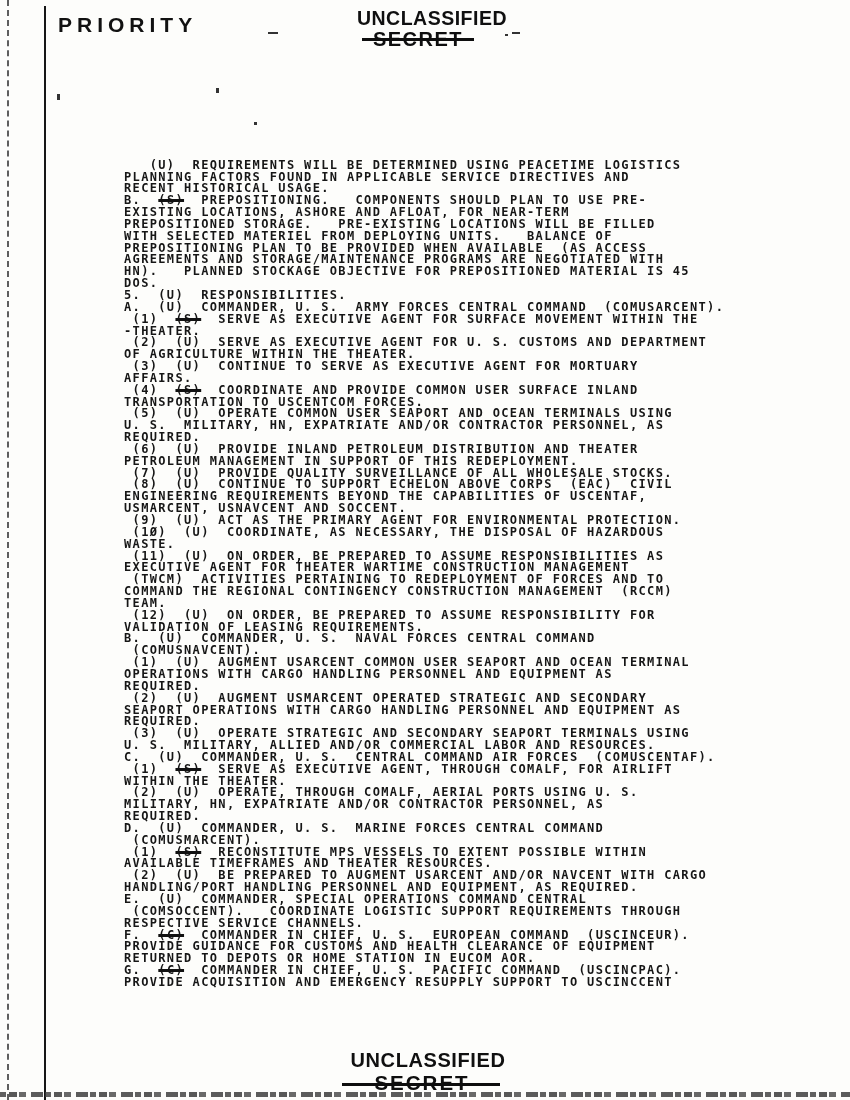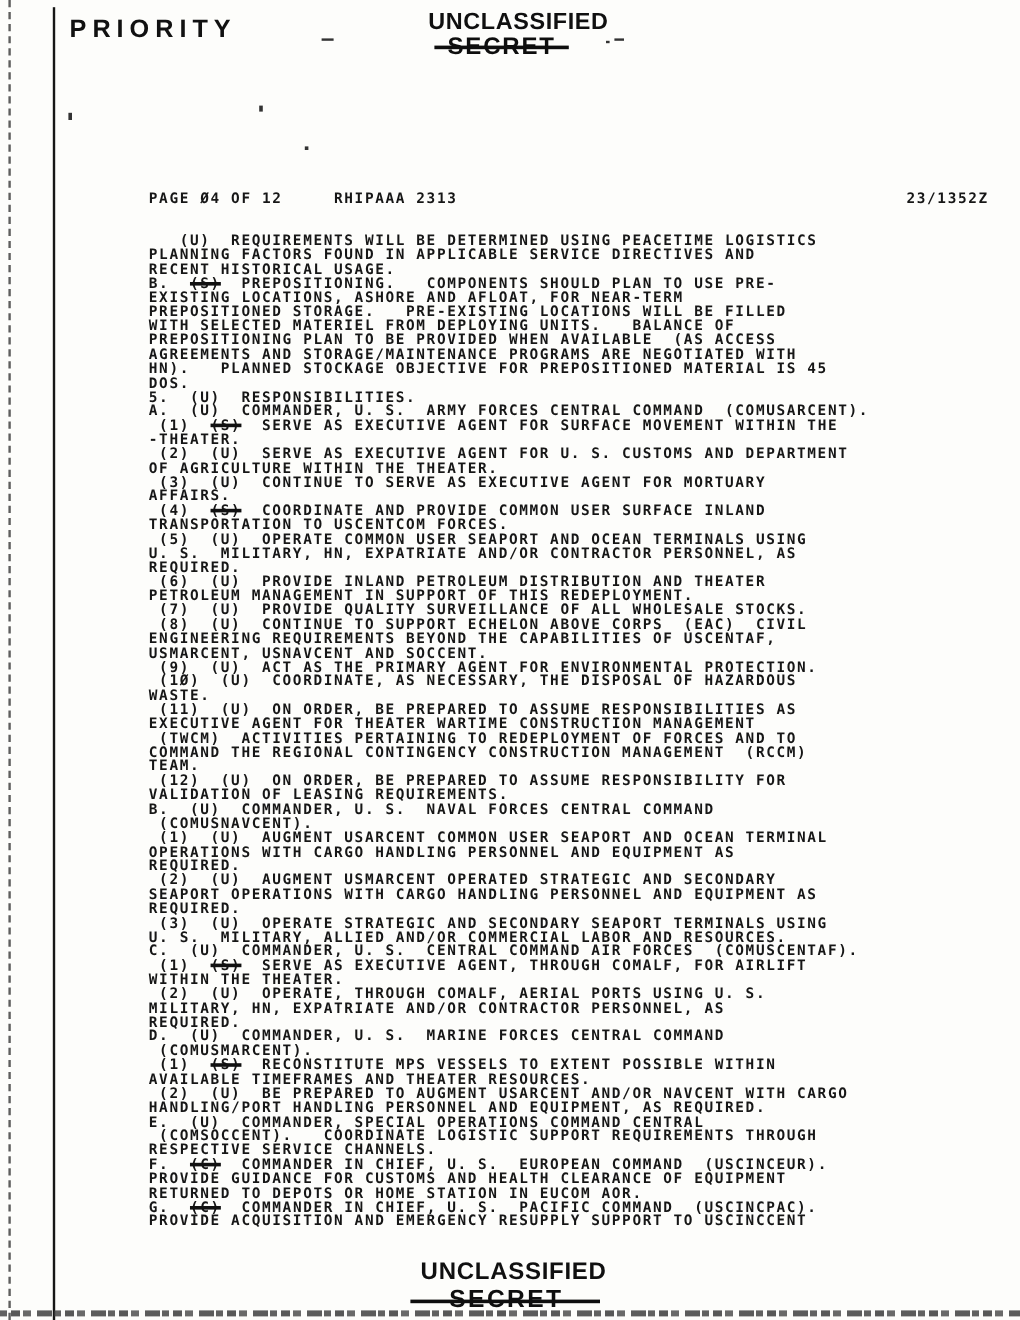--- a/index.html
+++ b/index.html
@@ -64,24 +64,20 @@
 
   <div class="topclass">
     <div class="unclass">UNCLASSIFIED</div>
     <div class="secretwrap strike">
       <span class="secret">SECRET</span>
     </div>
   </div>
 
 
   <div class="body-block">
-    <div class="pageline tline">
-      <span>PAGE Ø4 OF 12     RHIPAAA 2313</span>
-      <span>23/1352Z</span>
-    </div>
     <div id="lines"><div class="tline"><span>   (U)  REQUIREMENTS WILL BE DETERMINED USING PEACETIME LOGISTICS</span></div><div class="tline"><span>PLANNING FACTORS FOUND IN APPLICABLE SERVICE DIRECTIVES AND</span></div><div class="tline"><span>RECENT HISTORICAL USAGE.</span></div><div class="tline"><span>B.  </span><span class="redact">(S)</span><span>  PREPOSITIONING.   COMPONENTS SHOULD PLAN TO USE PRE-</span></div><div class="tline"><span>EXISTING LOCATIONS, ASHORE AND AFLOAT, FOR NEAR-TERM</span></div><div class="tline"><span>PREPOSITIONED STORAGE.   PRE-EXISTING LOCATIONS WILL BE FILLED</span></div><div class="tline"><span>WITH SELECTED MATERIEL FROM DEPLOYING UNITS.   BALANCE OF</span></div><div class="tline"><span>PREPOSITIONING PLAN TO BE PROVIDED WHEN AVAILABLE  (AS ACCESS</span></div><div class="tline"><span>AGREEMENTS AND STORAGE/MAINTENANCE PROGRAMS ARE NEGOTIATED WITH</span></div><div class="tline"><span>HN).   PLANNED STOCKAGE OBJECTIVE FOR PREPOSITIONED MATERIAL IS 45</span></div><div class="tline"><span>DOS.</span></div><div class="tline"><span>5.  (U)  RESPONSIBILITIES.</span></div><div class="tline"><span>A.  (U)  COMMANDER, U. S.  ARMY FORCES CENTRAL COMMAND  (COMUSARCENT).</span></div><div class="tline"><span> (1)  </span><span class="redact">(S)</span><span>  SERVE AS EXECUTIVE AGENT FOR SURFACE MOVEMENT WITHIN THE</span></div><div class="tline"><span>-THEATER.</span></div><div class="tline"><span> (2)  (U)  SERVE AS EXECUTIVE AGENT FOR U. S. CUSTOMS AND DEPARTMENT</span></div><div class="tline"><span>OF AGRICULTURE WITHIN THE THEATER.</span></div><div class="tline"><span> (3)  (U)  CONTINUE TO SERVE AS EXECUTIVE AGENT FOR MORTUARY</span></div><div class="tline"><span>AFFAIRS.</span></div><div class="tline"><span> (4)  </span><span class="redact">(S)</span><span>  COORDINATE AND PROVIDE COMMON USER SURFACE INLAND</span></div><div class="tline"><span>TRANSPORTATION TO USCENTCOM FORCES.</span></div><div class="tline"><span> (5)  (U)  OPERATE COMMON USER SEAPORT AND OCEAN TERMINALS USING</span></div><div class="tline"><span>U. S.  MILITARY, HN, EXPATRIATE AND/OR CONTRACTOR PERSONNEL, AS</span></div><div class="tline"><span>REQUIRED.</span></div><div class="tline"><span> (6)  (U)  PROVIDE INLAND PETROLEUM DISTRIBUTION AND THEATER</span></div><div class="tline"><span>PETROLEUM MANAGEMENT IN SUPPORT OF THIS REDEPLOYMENT.</span></div><div class="tline"><span> (7)  (U)  PROVIDE QUALITY SURVEILLANCE OF ALL WHOLESALE STOCKS.</span></div><div class="tline"><span> (8)  (U)  CONTINUE TO SUPPORT ECHELON ABOVE CORPS  (EAC)  CIVIL</span></div><div class="tline"><span>ENGINEERING REQUIREMENTS BEYOND THE CAPABILITIES OF USCENTAF,</span></div><div class="tline"><span>USMARCENT, USNAVCENT AND SOCCENT.</span></div><div class="tline"><span> (9)  (U)  ACT AS THE PRIMARY AGENT FOR ENVIRONMENTAL PROTECTION.</span></div><div class="tline"><span> (1Ø)  (U)  COORDINATE, AS NECESSARY, THE DISPOSAL OF HAZARDOUS</span></div><div class="tline"><span>WASTE.</span></div><div class="tline"><span> (11)  (U)  ON ORDER, BE PREPARED TO ASSUME RESPONSIBILITIES AS</span></div><div class="tline"><span>EXECUTIVE AGENT FOR THEATER WARTIME CONSTRUCTION MANAGEMENT</span></div><div class="tline"><span> (TWCM)  ACTIVITIES PERTAINING TO REDEPLOYMENT OF FORCES AND TO</span></div><div class="tline"><span>COMMAND THE REGIONAL CONTINGENCY CONSTRUCTION MANAGEMENT  (RCCM)</span></div><div class="tline"><span>TEAM.</span></div><div class="tline"><span> (12)  (U)  ON ORDER, BE PREPARED TO ASSUME RESPONSIBILITY FOR</span></div><div class="tline"><span>VALIDATION OF LEASING REQUIREMENTS.</span></div><div class="tline"><span>B.  (U)  COMMANDER, U. S.  NAVAL FORCES CENTRAL COMMAND</span></div><div class="tline"><span> (COMUSNAVCENT).</span></div><div class="tline"><span> (1)  (U)  AUGMENT USARCENT COMMON USER SEAPORT AND OCEAN TERMINAL</span></div><div class="tline"><span>OPERATIONS WITH CARGO HANDLING PERSONNEL AND EQUIPMENT AS</span></div><div class="tline"><span>REQUIRED.</span></div><div class="tline"><span> (2)  (U)  AUGMENT USMARCENT OPERATED STRATEGIC AND SECONDARY</span></div><div class="tline"><span>SEAPORT OPERATIONS WITH CARGO HANDLING PERSONNEL AND EQUIPMENT AS</span></div><div class="tline"><span>REQUIRED.</span></div><div class="tline"><span> (3)  (U)  OPERATE STRATEGIC AND SECONDARY SEAPORT TERMINALS USING</span></div><div class="tline"><span>U. S.  MILITARY, ALLIED AND/OR COMMERCIAL LABOR AND RESOURCES.</span></div><div class="tline"><span>C.  (U)  COMMANDER, U. S.  CENTRAL COMMAND AIR FORCES  (COMUSCENTAF).</span></div><div class="tline"><span> (1)  </span><span class="redact">(S)</span><span>  SERVE AS EXECUTIVE AGENT, THROUGH COMALF, FOR AIRLIFT</span></div><div class="tline"><span>WITHIN THE THEATER.</span></div><div class="tline"><span> (2)  (U)  OPERATE, THROUGH COMALF, AERIAL PORTS USING U. S.</span></div><div class="tline"><span>MILITARY, HN, EXPATRIATE AND/OR CONTRACTOR PERSONNEL, AS</span></div><div class="tline"><span>REQUIRED.</span></div><div class="tline"><span>D.  (U)  COMMANDER, U. S.  MARINE FORCES CENTRAL COMMAND</span></div><div class="tline"><span> (COMUSMARCENT).</span></div><div class="tline"><span> (1)  </span><span class="redact">(S)</span><span>  RECONSTITUTE MPS VESSELS TO EXTENT POSSIBLE WITHIN</span></div><div class="tline"><span>AVAILABLE TIMEFRAMES AND THEATER RESOURCES.</span></div><div class="tline"><span> (2)  (U)  BE PREPARED TO AUGMENT USARCENT AND/OR NAVCENT WITH CARGO</span></div><div class="tline"><span>HANDLING/PORT HANDLING PERSONNEL AND EQUIPMENT, AS REQUIRED.</span></div><div class="tline"><span>E.  (U)  COMMANDER, SPECIAL OPERATIONS COMMAND CENTRAL</span></div><div class="tline"><span> (COMSOCCENT).   COORDINATE LOGISTIC SUPPORT REQUIREMENTS THROUGH</span></div><div class="tline"><span>RESPECTIVE SERVICE CHANNELS.</span></div><div class="tline"><span>F.  </span><span class="redact">(C)</span><span>  COMMANDER IN CHIEF, U. S.  EUROPEAN COMMAND  (USCINCEUR).</span></div><div class="tline"><span>PROVIDE GUIDANCE FOR CUSTOMS AND HEALTH CLEARANCE OF EQUIPMENT</span></div><div class="tline"><span>RETURNED TO DEPOTS OR HOME STATION IN EUCOM AOR.</span></div><div class="tline"><span>G.  </span><span class="redact">(C)</span><span>  COMMANDER IN CHIEF, U. S.  PACIFIC COMMAND  (USCINCPAC).</span></div><div class="tline"><span>PROVIDE ACQUISITION AND EMERGENCY RESUPPLY SUPPORT TO USCINCCENT</span></div></div>
   </div>
 
   <div class="bottomclass">
     <div class="unclass-b">UNCLASSIFIED</div>
     <div class="secretwrap-b strike-long">
       <span class="secret-b">SECRET</span>
     </div>
   </div>
 

